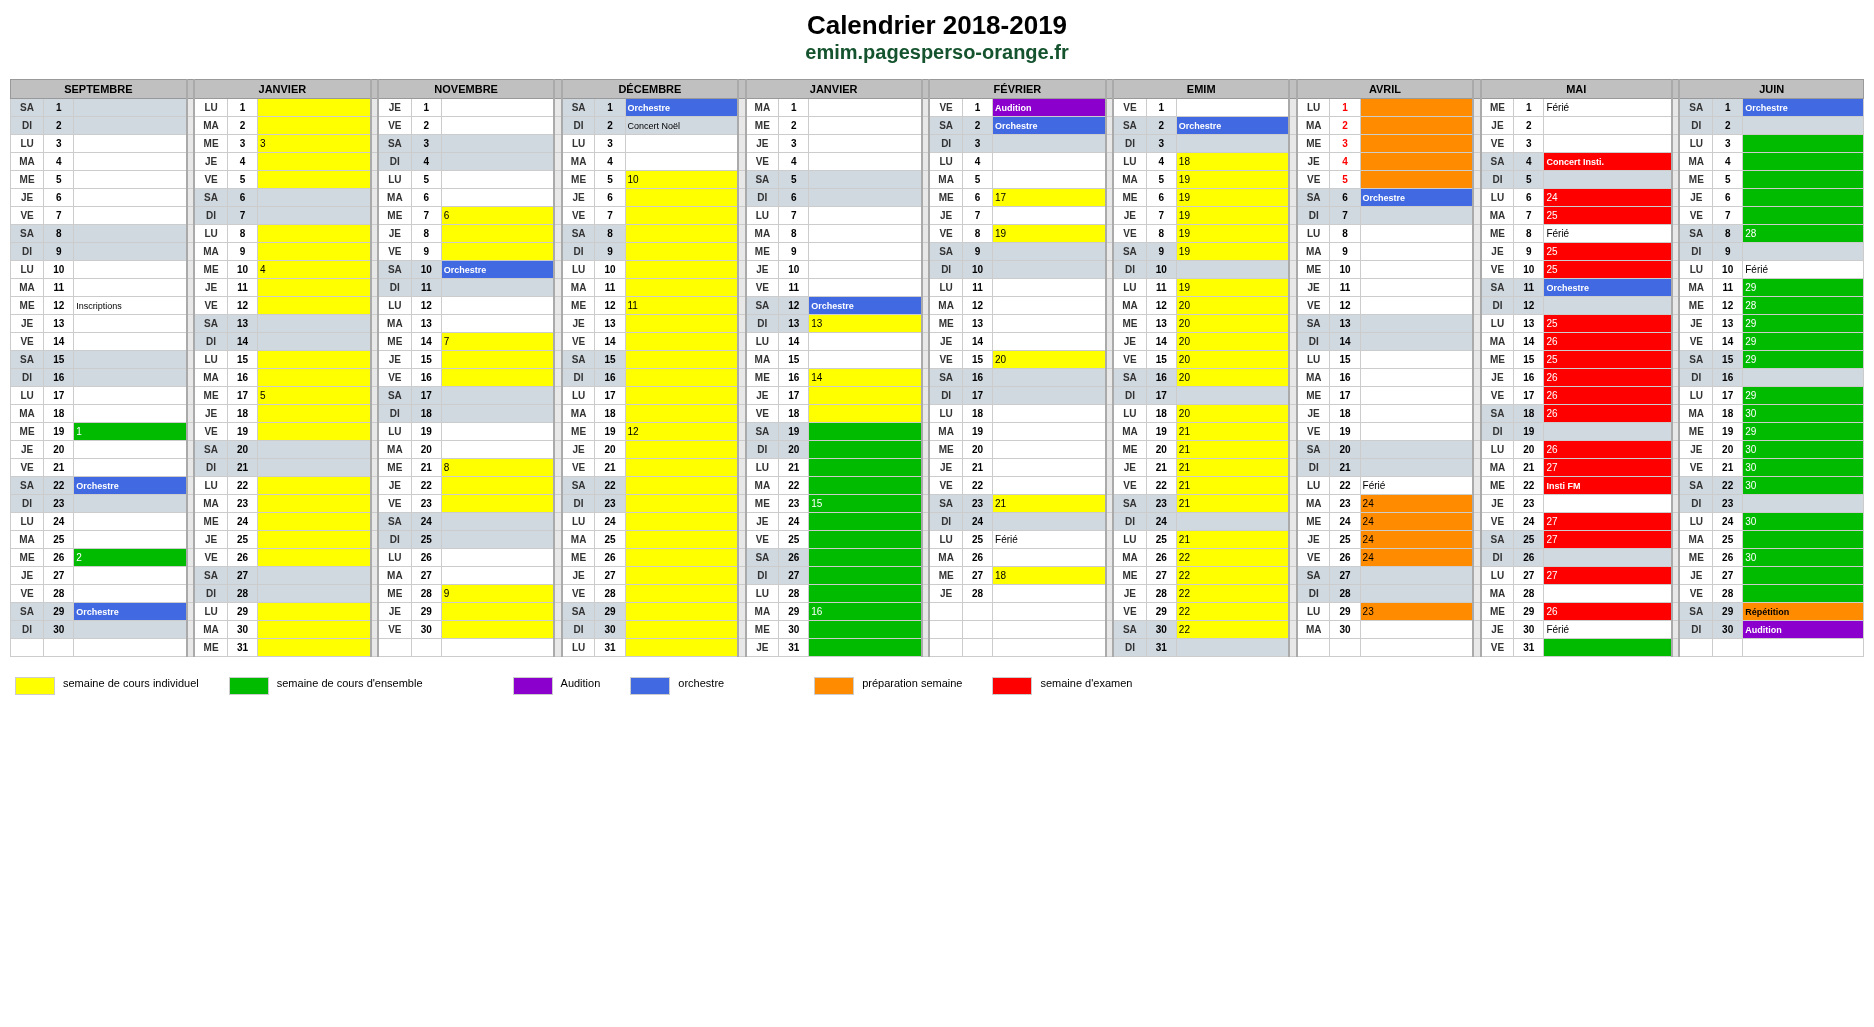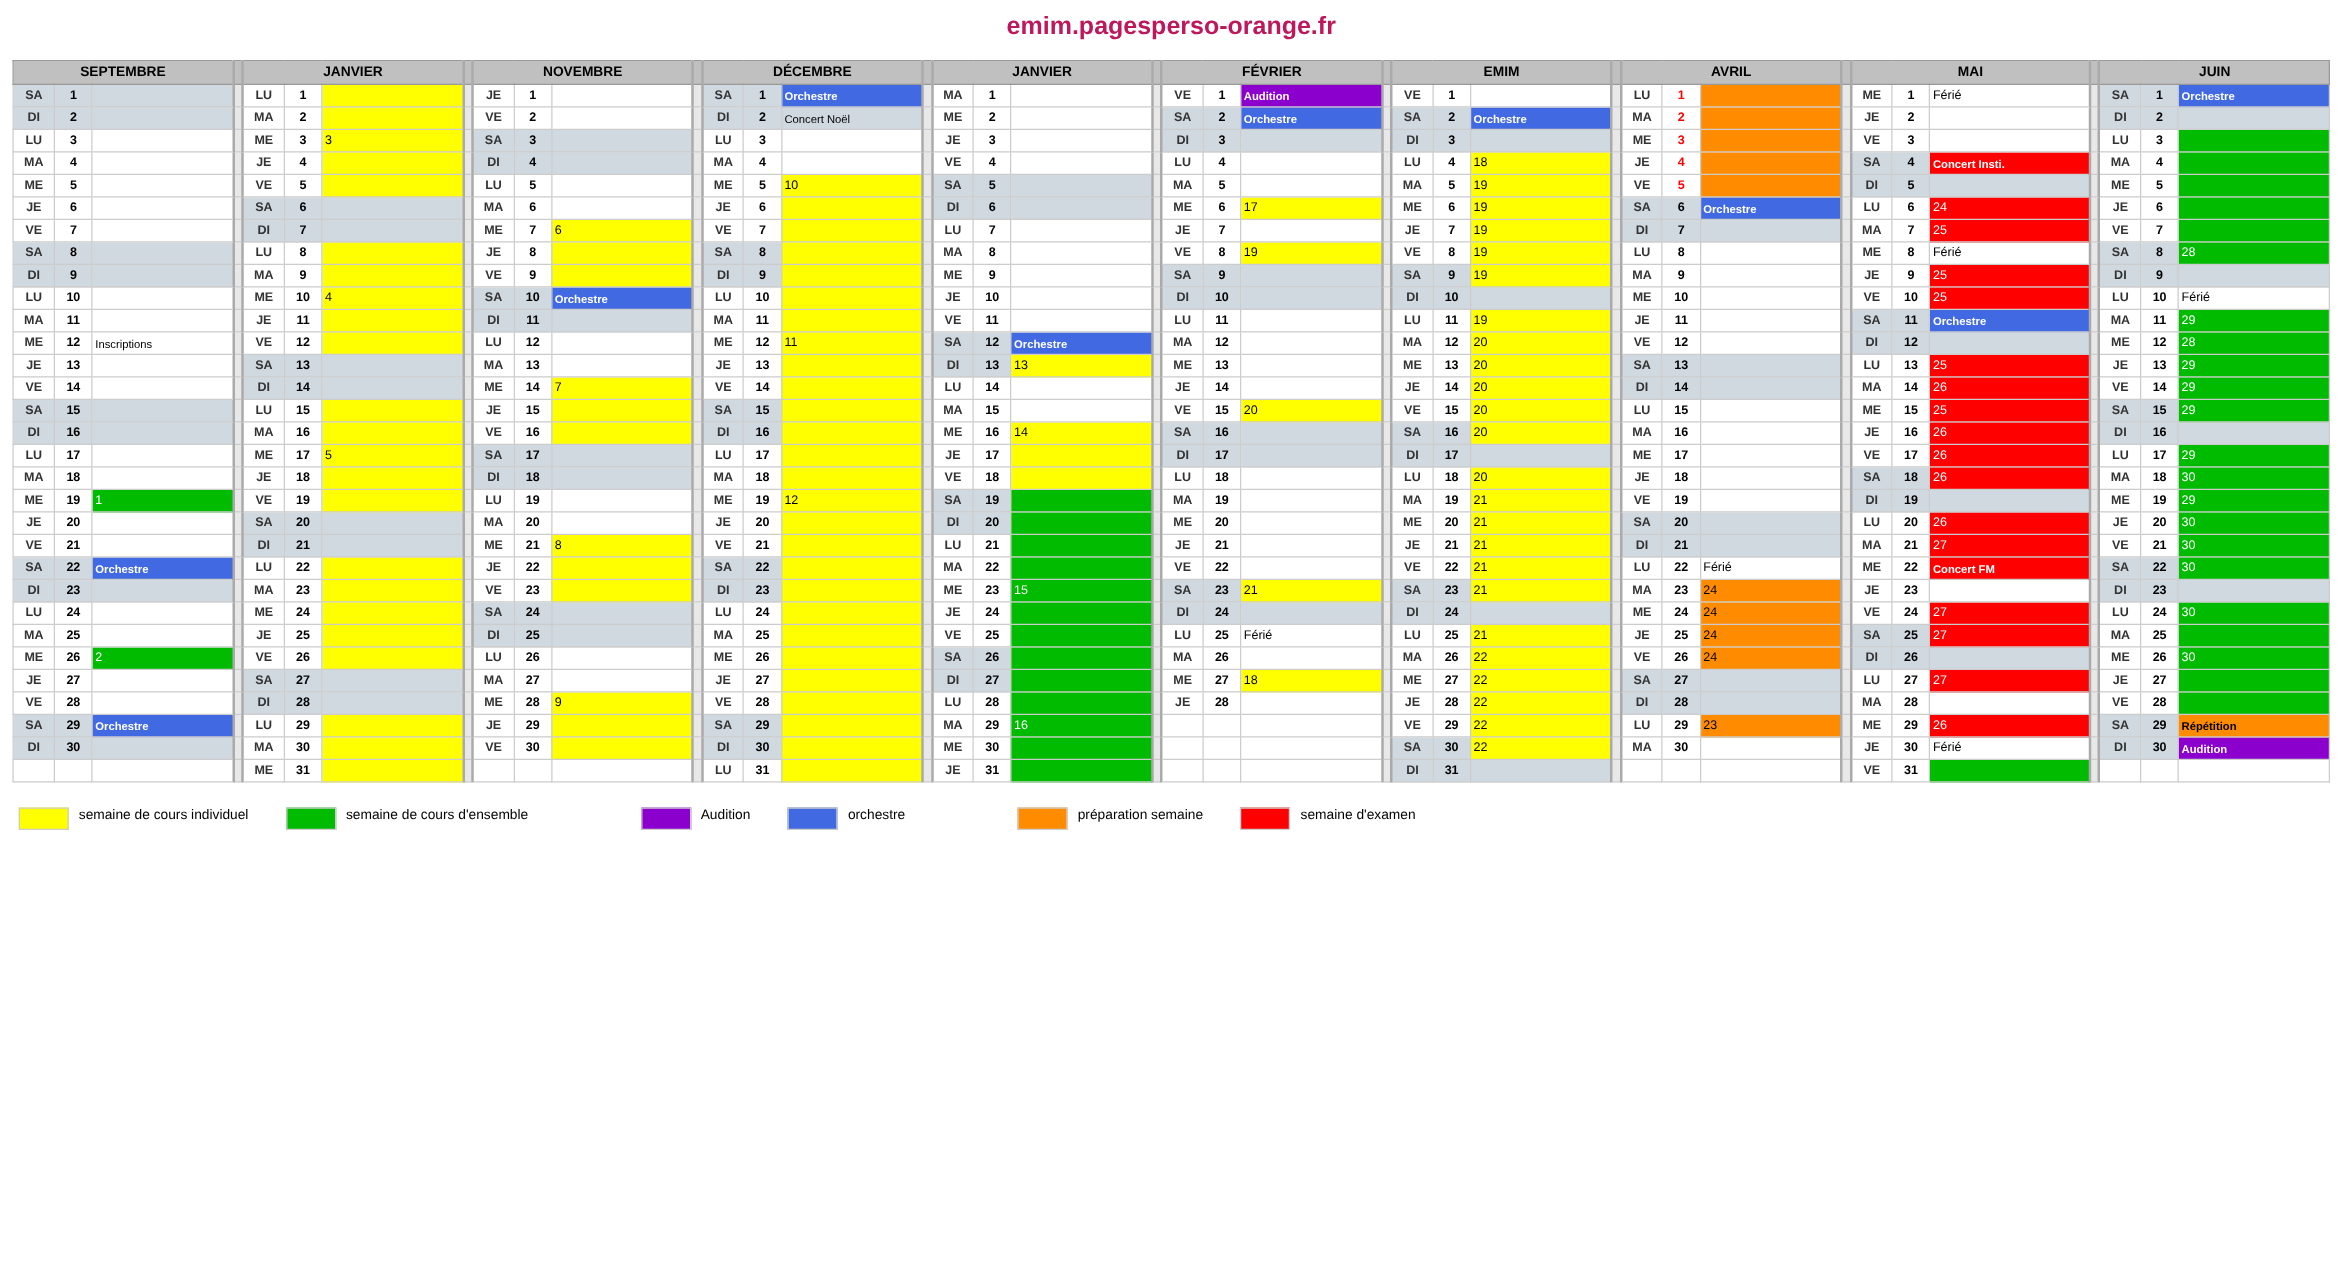--- a/index.html
+++ b/index.html
@@ -5,21 +5,21 @@
     * { margin: 0; padding: 0; box-sizing: border-box; }
     body { font-family: Arial, sans-serif; background: #fff; padding: 10px; font-size: 11px; }
     
     .header { text-align: center; margin-bottom: 15px; }
     .header-top { display: flex; align-items: center; justify-content: center; gap: 40px; margin-bottom: 5px; }
     .logo { border: 2px solid #333; padding: 8px 15px; font-size: 28px; font-weight: bold; font-family: 'Arial Black', sans-serif; position: relative; width: 160px; height: 70px; display: flex; align-items: center; justify-content: center; }
     .logo-text { font-size: 36px; font-weight: 900; letter-spacing: 2px; }
     .logo-flag { position: absolute; top: 2px; right: 30px; width: 16px; height: 12px; background: red; }
     .logo-notes { position: absolute; top: 2px; right: 5px; font-size: 14px; }
     .title-block h1 { font-size: 26px; font-weight: bold; color: #000; }
-    .title-block h2 { font-size: 20px; font-weight: bold; color: #be185d; }
+    .title-block h2 { font-size: 20px; font-weight: bold; color: #14532d; }
     
     .calendar-table { width: 100%; border-collapse: collapse; table-layout: fixed; }
     .calendar-table th { background: #c0c0c0; border: 1px solid #999; text-align: center; padding: 3px 2px; font-weight: bold; font-size: 11px; }
     .calendar-table td { border: 1px solid #ccc; padding: 1px 2px; white-space: nowrap; font-size: 10px; height: 18px; vertical-align: middle; }
     
     .day-col { width: 22px; text-align: center; font-weight: bold; color: #333; }
     .num-col { width: 18px; text-align: center; font-weight: bold; }
     .sep-col { width: 6px; background: #e8e8e8; border-left: 2px solid #aaa !important; border-right: 2px solid #aaa !important; }
     
     .yellow { background-color: #FFFF00; }
@@ -44,20 +44,21 @@
     .month-header { background: #b0b8c8; text-align: center; font-weight: bold; font-size: 11px; }
     
     .num-red { color: #FF0000; font-weight: bold; }
   </style>
 </head>
 <body>
 
 <div class="header">
   <div class="header-top">
     <div class="title-block">
+      <h1>Calendrier 2018-2019</h1>
       <h2>emim.pagesperso-orange.fr</h2>
     </div>
   </div>
 </div>
 
 <table class="calendar-table">
   <colgroup>
 
     <col style="width:22px">
       <col style="width:20px">
@@ -1262,21 +1263,21 @@
         <td class="yellow" style="background:#FFFF00;">21</td>
       <td class="sep-col"></td>
 
       <td class="day-col">LU</td>
         <td class="num-col">22</td>
         <td>Férié</td>
       <td class="sep-col"></td>
 
       <td class="day-col">ME</td>
         <td class="num-col">22</td>
-        <td style="background:#FF0000;color:#fff;font-size:9px;font-weight:bold;">Concert FM</td>
+        <td style="background:#FF0000;color:#fff;font-size:9px;font-weight:bold;">Insti FM</td>
       <td class="sep-col"></td>
 
       <td class="day-col weekend">SA</td>
         <td class="num-col weekend">22</td>
         <td class="weekend green" style="background:#00BB00;color:#fff;">30</td>
     </tr>
 
     <tr>
 
       <td class="day-col weekend">DI</td>

